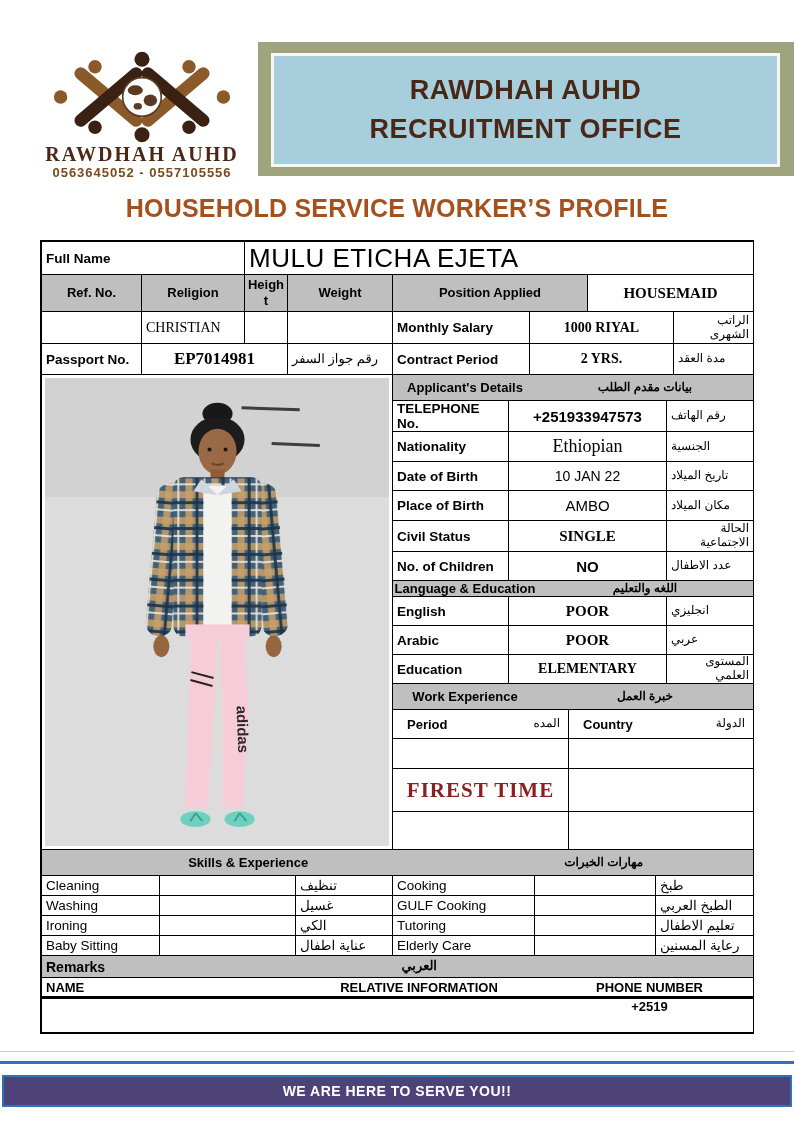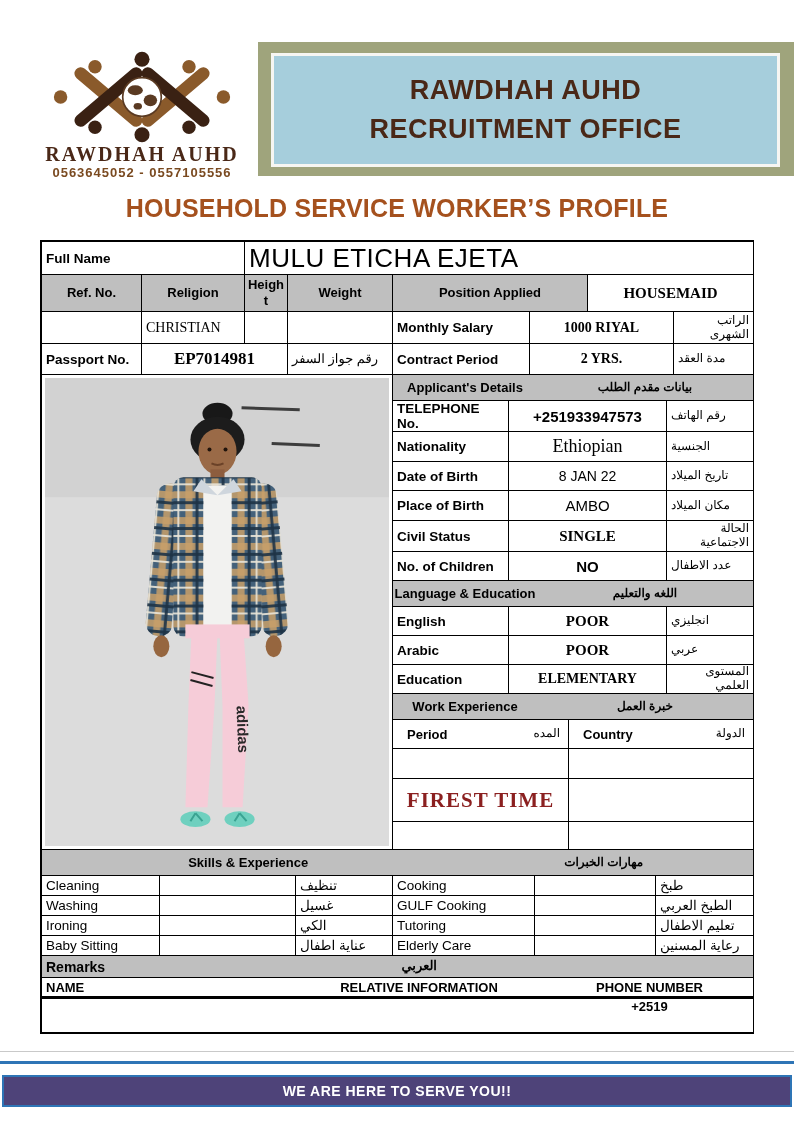--- a/index.html
+++ b/index.html
@@ -207,40 +207,40 @@
           <div class="c b" style="font-size:15px;">+251933947573</div>
           <div class="r ar" lang="ar">رقم الهاتف</div>
         </div>
         <div class="drow" style="height:30px;">
           <div class="lbl">Nationality</div>
           <div class="c serif" style="font-size:18px;">Ethiopian</div>
           <div class="r ar" lang="ar">الجنسية</div>
         </div>
         <div class="drow" style="height:29px;">
           <div class="lbl">Date of Birth</div>
-          <div class="c" style="font-size:14px;">8 JAN 22</div>
+          <div class="c" style="font-size:14px;">10 JAN 22</div>
           <div class="r ar" lang="ar">تاريخ الميلاد</div>
         </div>
         <div class="drow" style="height:30px;">
           <div class="lbl">Place of Birth</div>
           <div class="c" style="font-size:15px;">AMBO</div>
           <div class="r ar" lang="ar">مكان الميلاد</div>
         </div>
         <div class="drow" style="height:31px;">
           <div class="lbl">Civil Status</div>
           <div class="c serif b" style="font-size:15px;">SINGLE</div>
           <div class="r ar" lang="ar">الحالة الاجتماعية</div>
         </div>
         <div class="drow" style="height:29px;">
           <div class="lbl">No. of Children</div>
           <div class="c b" style="font-size:15px;">NO</div>
           <div class="r ar" lang="ar">عدد الاطفال</div>
         </div>
 
-        <div class="bar" style="height:26px;">
+        <div class="bar" style="height:16px;">
           <span class="hdr13">Language &amp; Education</span>
           <span class="ar b" lang="ar">اللغه والتعليم</span>
         </div>
 
         <div class="drow" style="height:29px;">
           <div class="lbl">English</div>
           <div class="c serif b" style="font-size:15px;">POOR</div>
           <div class="r ar" lang="ar">انجليزي</div>
         </div>
         <div class="drow" style="height:29px;">

